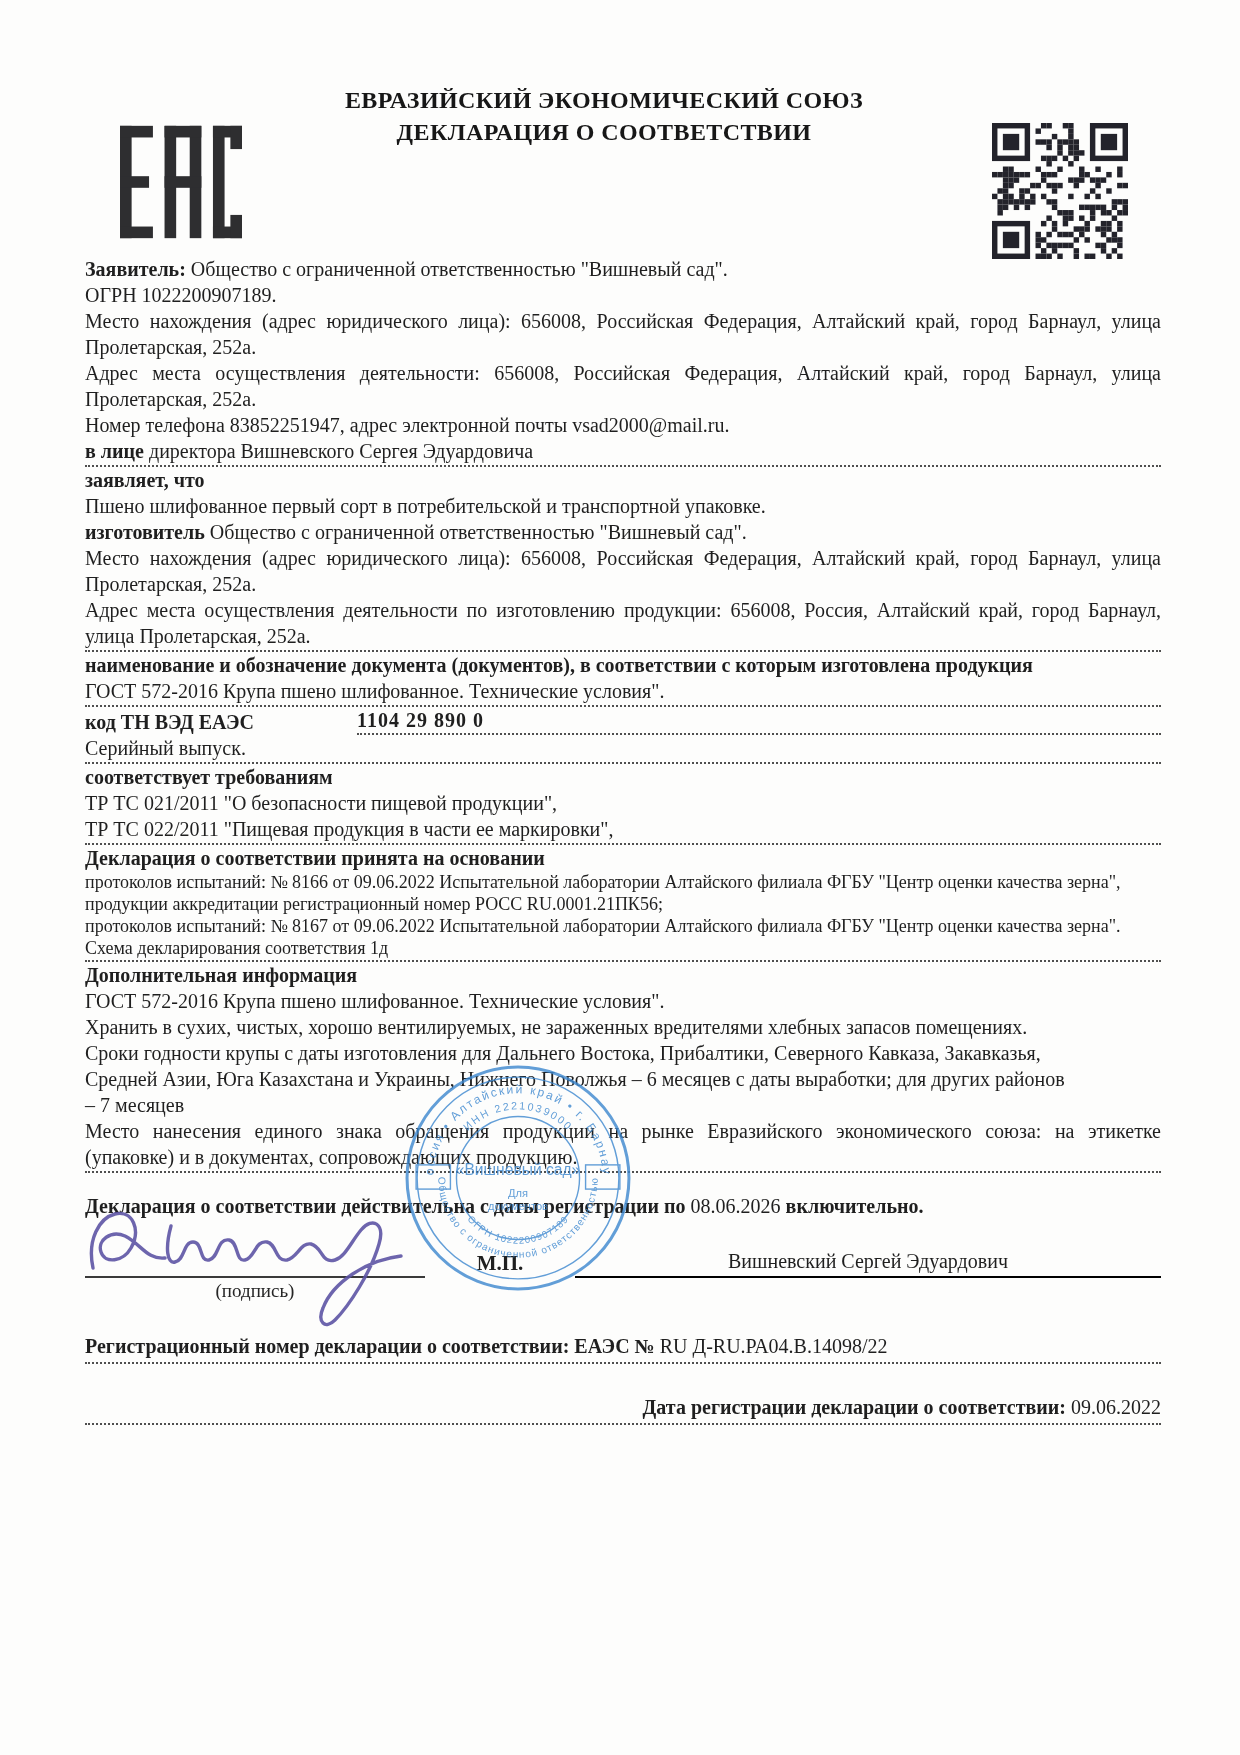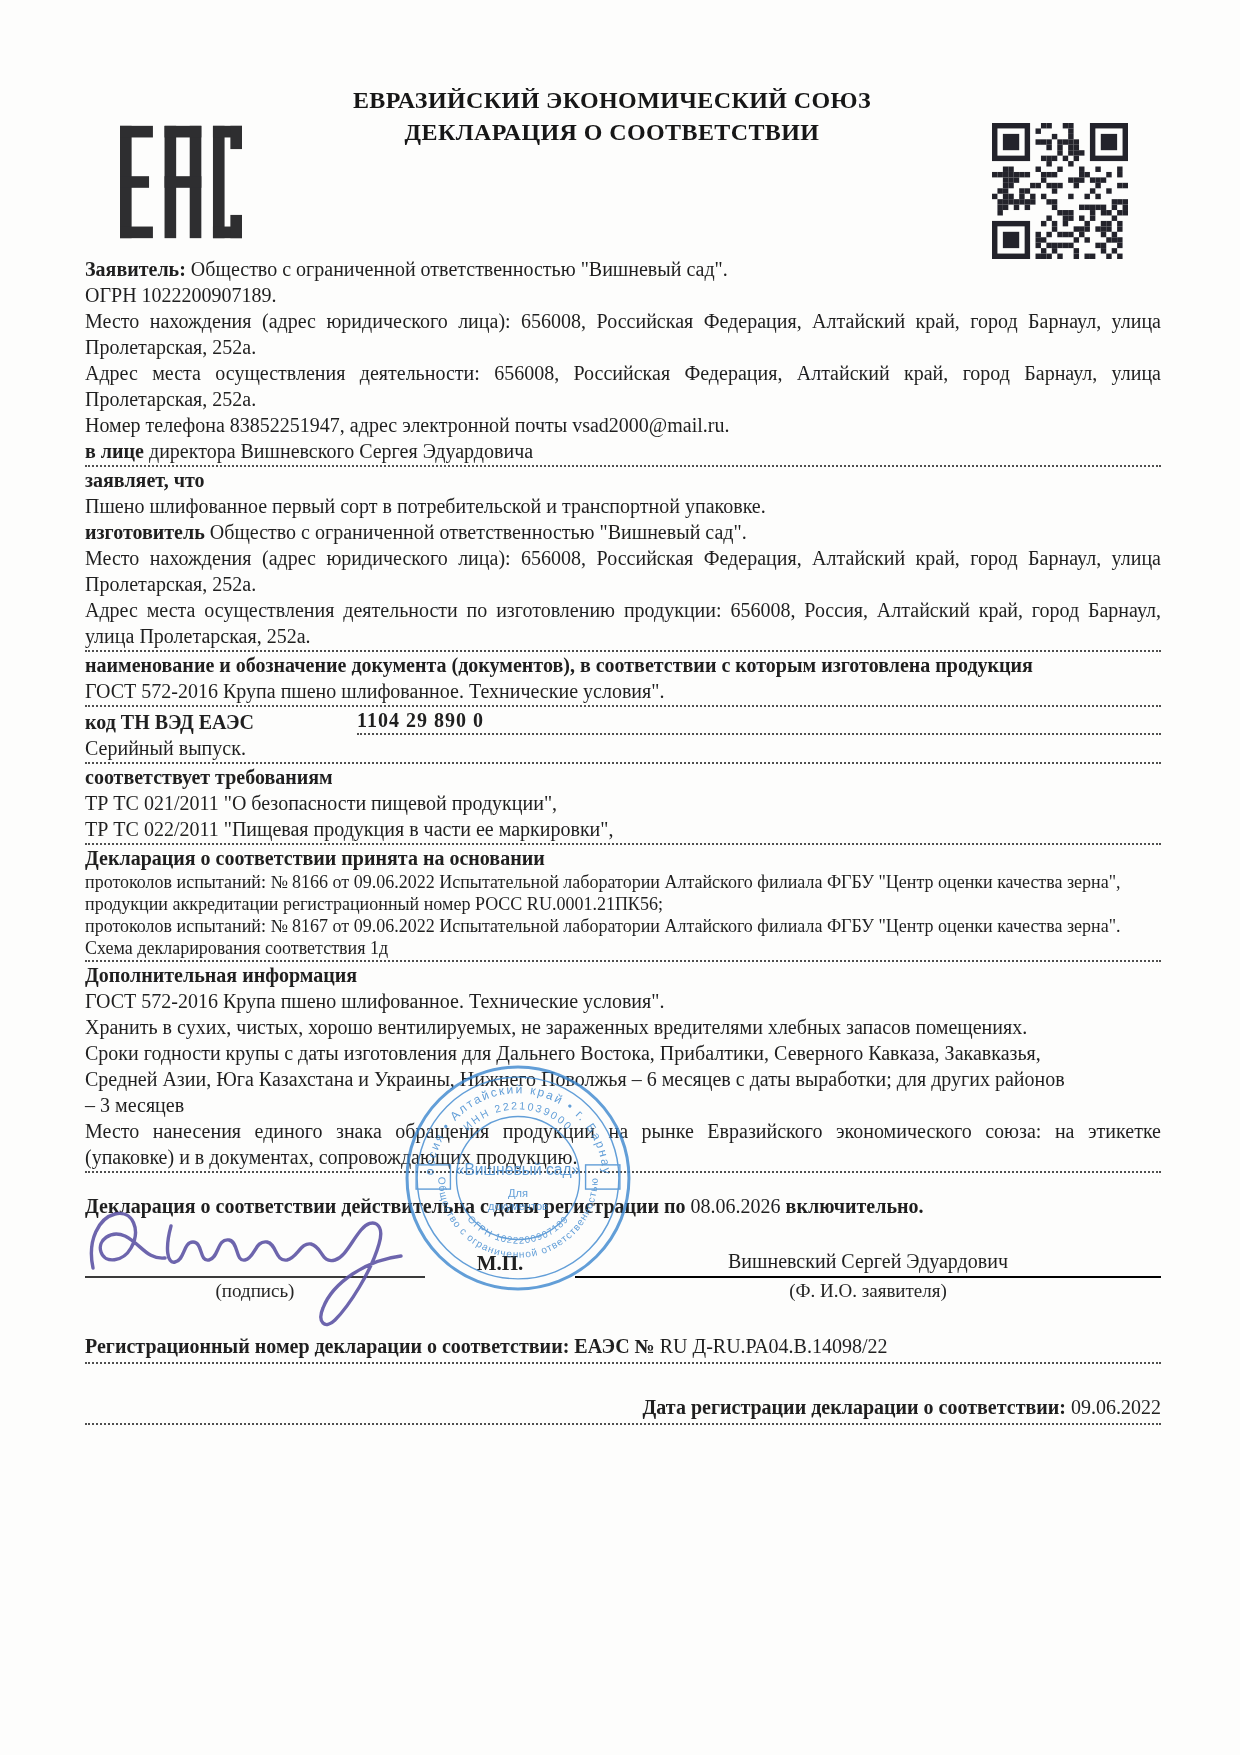--- a/index.html
+++ b/index.html
@@ -1,19 +1,19 @@
 <!DOCTYPE html>
 <html><head>
 <meta charset="utf-8">
 <style>
   html,body{margin:0;padding:0;background:#ffffff;}
   .page{position:relative;width:1240px;height:1755px;background:#fdfdfc;overflow:hidden;
         font-family:"Liberation Serif",serif;color:#1f1f1f;}
   
-  .titles{position:absolute;top:84px;left:16px;width:1104px;text-align:center;padding-left:44px;}
+  .titles{position:absolute;top:84px;left:8px;width:1104px;text-align:center;padding-left:44px;}
   .title-line{font-weight:bold;font-size:24px;line-height:32px;letter-spacing:.4px;color:#171717;}
   .eac-logo{position:absolute;top:118px;left:120px;}
   .qr{position:absolute;top:121px;left:992px;}
   
   .content{position:absolute;top:256px;left:85px;width:1076px;}
   .line{font-size:20px;line-height:26px;min-height:26px;position:relative;}
   .line.small{font-size:18px;line-height:22px;min-height:22px;}
   .line.stretch{text-align:justify;text-align-last:justify;}
   .line.rule{border-bottom:2px dotted #4f4f4f;padding-bottom:1px;}
   .seg-b{font-weight:bold;}
@@ -300,21 +300,21 @@
         <div class="line"><span class="seg-b">Декларация о соответствии принята на основании</span></div>
         <div class="line small"><span>протоколов испытаний: № 8166 от 09.06.2022 Испытательной лаборатории Алтайского филиала ФГБУ "Центр оценки качества зерна",</span></div>
         <div class="line small"><span>продукции аккредитации регистрационный номер РОСС RU.0001.21ПК56;</span></div>
         <div class="line small"><span>протоколов испытаний: № 8167 от 09.06.2022 Испытательной лаборатории Алтайского филиала ФГБУ "Центр оценки качества зерна".</span></div>
         <div class="line small rule"><span>Схема декларирования соответствия 1д</span></div>
         <div class="line"><span class="seg-b">Дополнительная информация</span></div>
         <div class="line"><span>ГОСТ 572-2016 Крупа пшено шлифованное. Технические условия".</span></div>
         <div class="line"><span>Хранить в сухих, чистых, хорошо вентилируемых, не зараженных вредителями хлебных запасов помещениях.</span></div>
         <div class="line"><span>Сроки годности крупы с даты изготовления для Дальнего Востока, Прибалтики, Северного Кавказа, Закавказья,</span></div>
         <div class="line"><span>Средней Азии, Юга Казахстана и Украины, Нижнего Поволжья – 6 месяцев с даты выработки; для других районов</span></div>
-        <div class="line"><span>– 3 месяцев</span></div>
+        <div class="line"><span>– 7 месяцев</span></div>
         <div class="line stretch"><span>Место нанесения единого знака обращения продукции на рынке Евразийского экономического союза: на этикетке</span></div>
         <div class="line rule"><span>(упаковке) и в документах, сопровождающих продукцию.</span></div>
       </div>
 
     <div class="validity">
       <span class="seg-b">Декларация о соответствии действительна с даты регистрации по</span><span> 08.06.2026 </span><span class="seg-b">включительно.</span>
     </div>
 
     <div class="sig-row">
       <div class="sig-left">
@@ -324,21 +324,20 @@
                    C176,90 176,72 188,74 C198,76 196,94 208,92 C218,90 222,74 232,76 C244,79 242,96 256,92 C266,89 272,74 282,62
                    C294,48 306,56 300,76 C292,104 270,138 256,152 C246,162 238,154 244,140 C254,114 288,92 322,88" fill="none" stroke="#5d54a4" stroke-width="3.4" stroke-linecap="round" stroke-linejoin="round" opacity="0.9"></path>
         </svg>
       </div>
       <div class="sig-mp">М.П.</div>
       <div class="sig-right">Вишневский Сергей Эдуардович</div>
     </div>
     <div class="sig-labels">
       <div class="sig-lab-left">(подпись)</div>
       <div class="sig-lab-gap"></div>
-      <div class="sig-lab-right">(Ф. И.О. заявителя)</div>
     </div>
 
     <div class="footer-line footer-reg">
       <span class="seg-b">Регистрационный номер декларации о соответствии: ЕАЭС №</span><span> RU Д-RU.РА04.В.14098/22</span>
     </div>
     <div class="footer-line footer-date">
       <span class="seg-b">Дата регистрации декларации о соответствии:</span><span> 09.06.2022</span>
     </div>
   </div>
 

